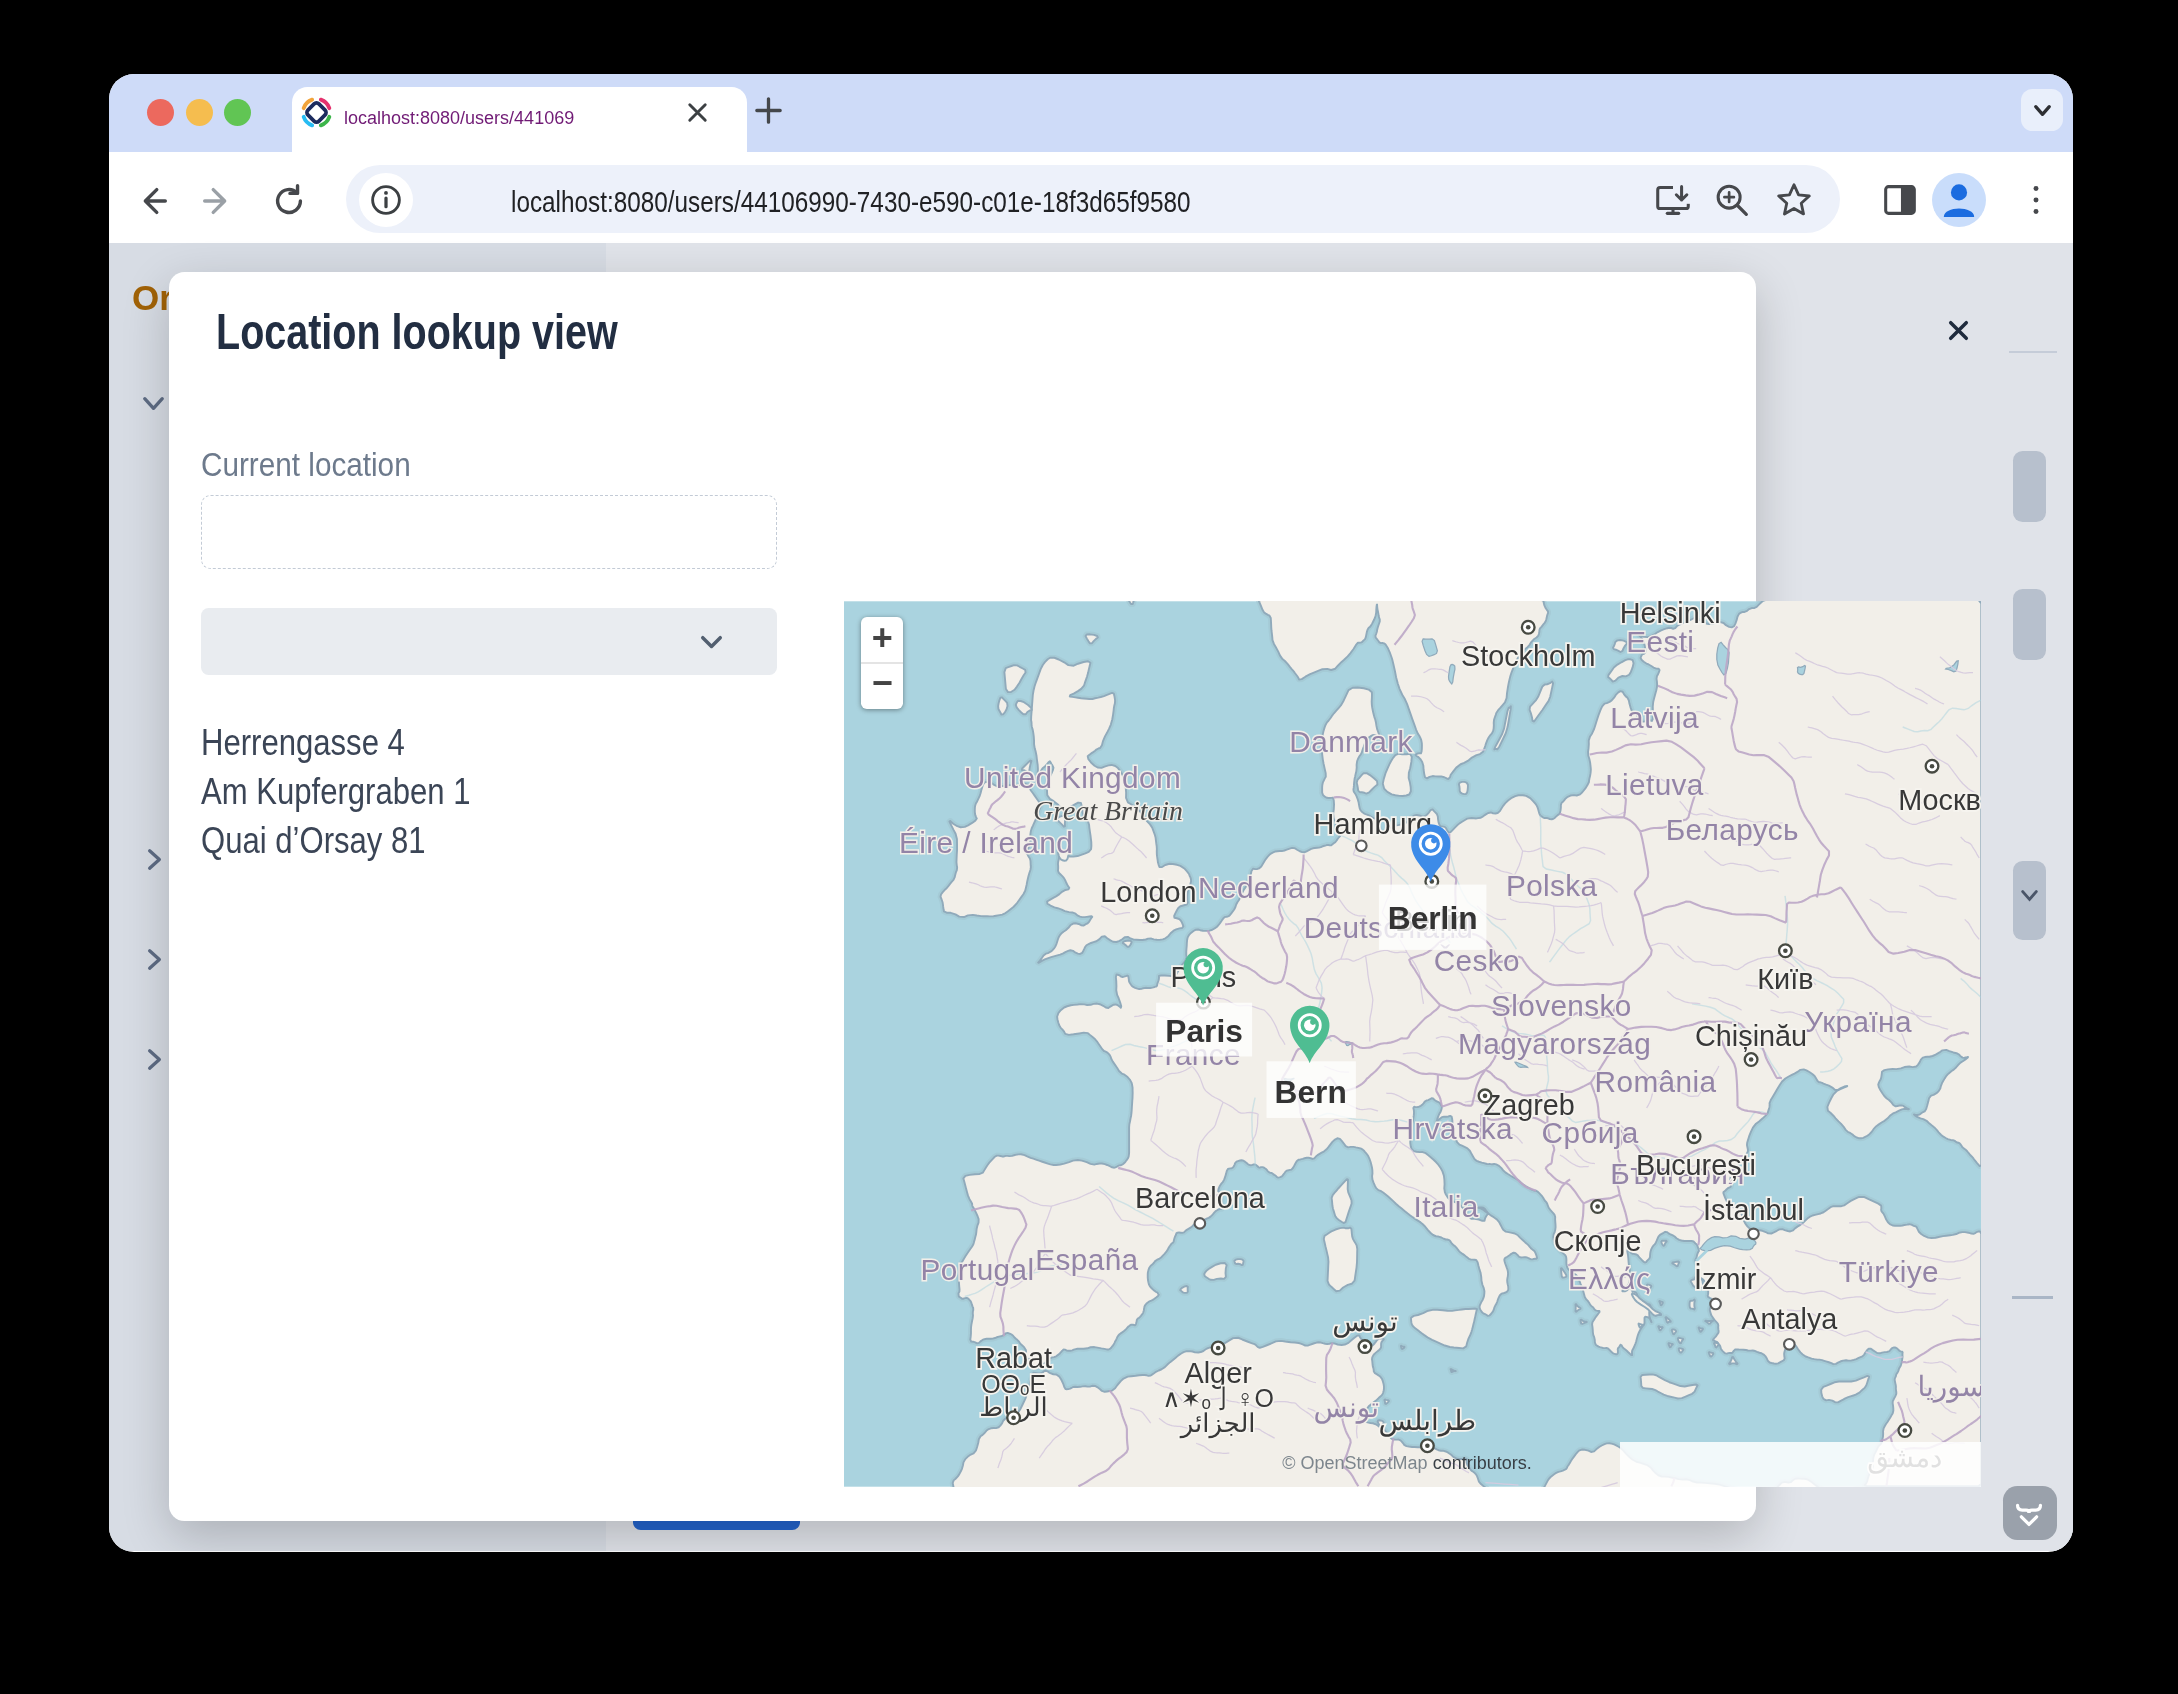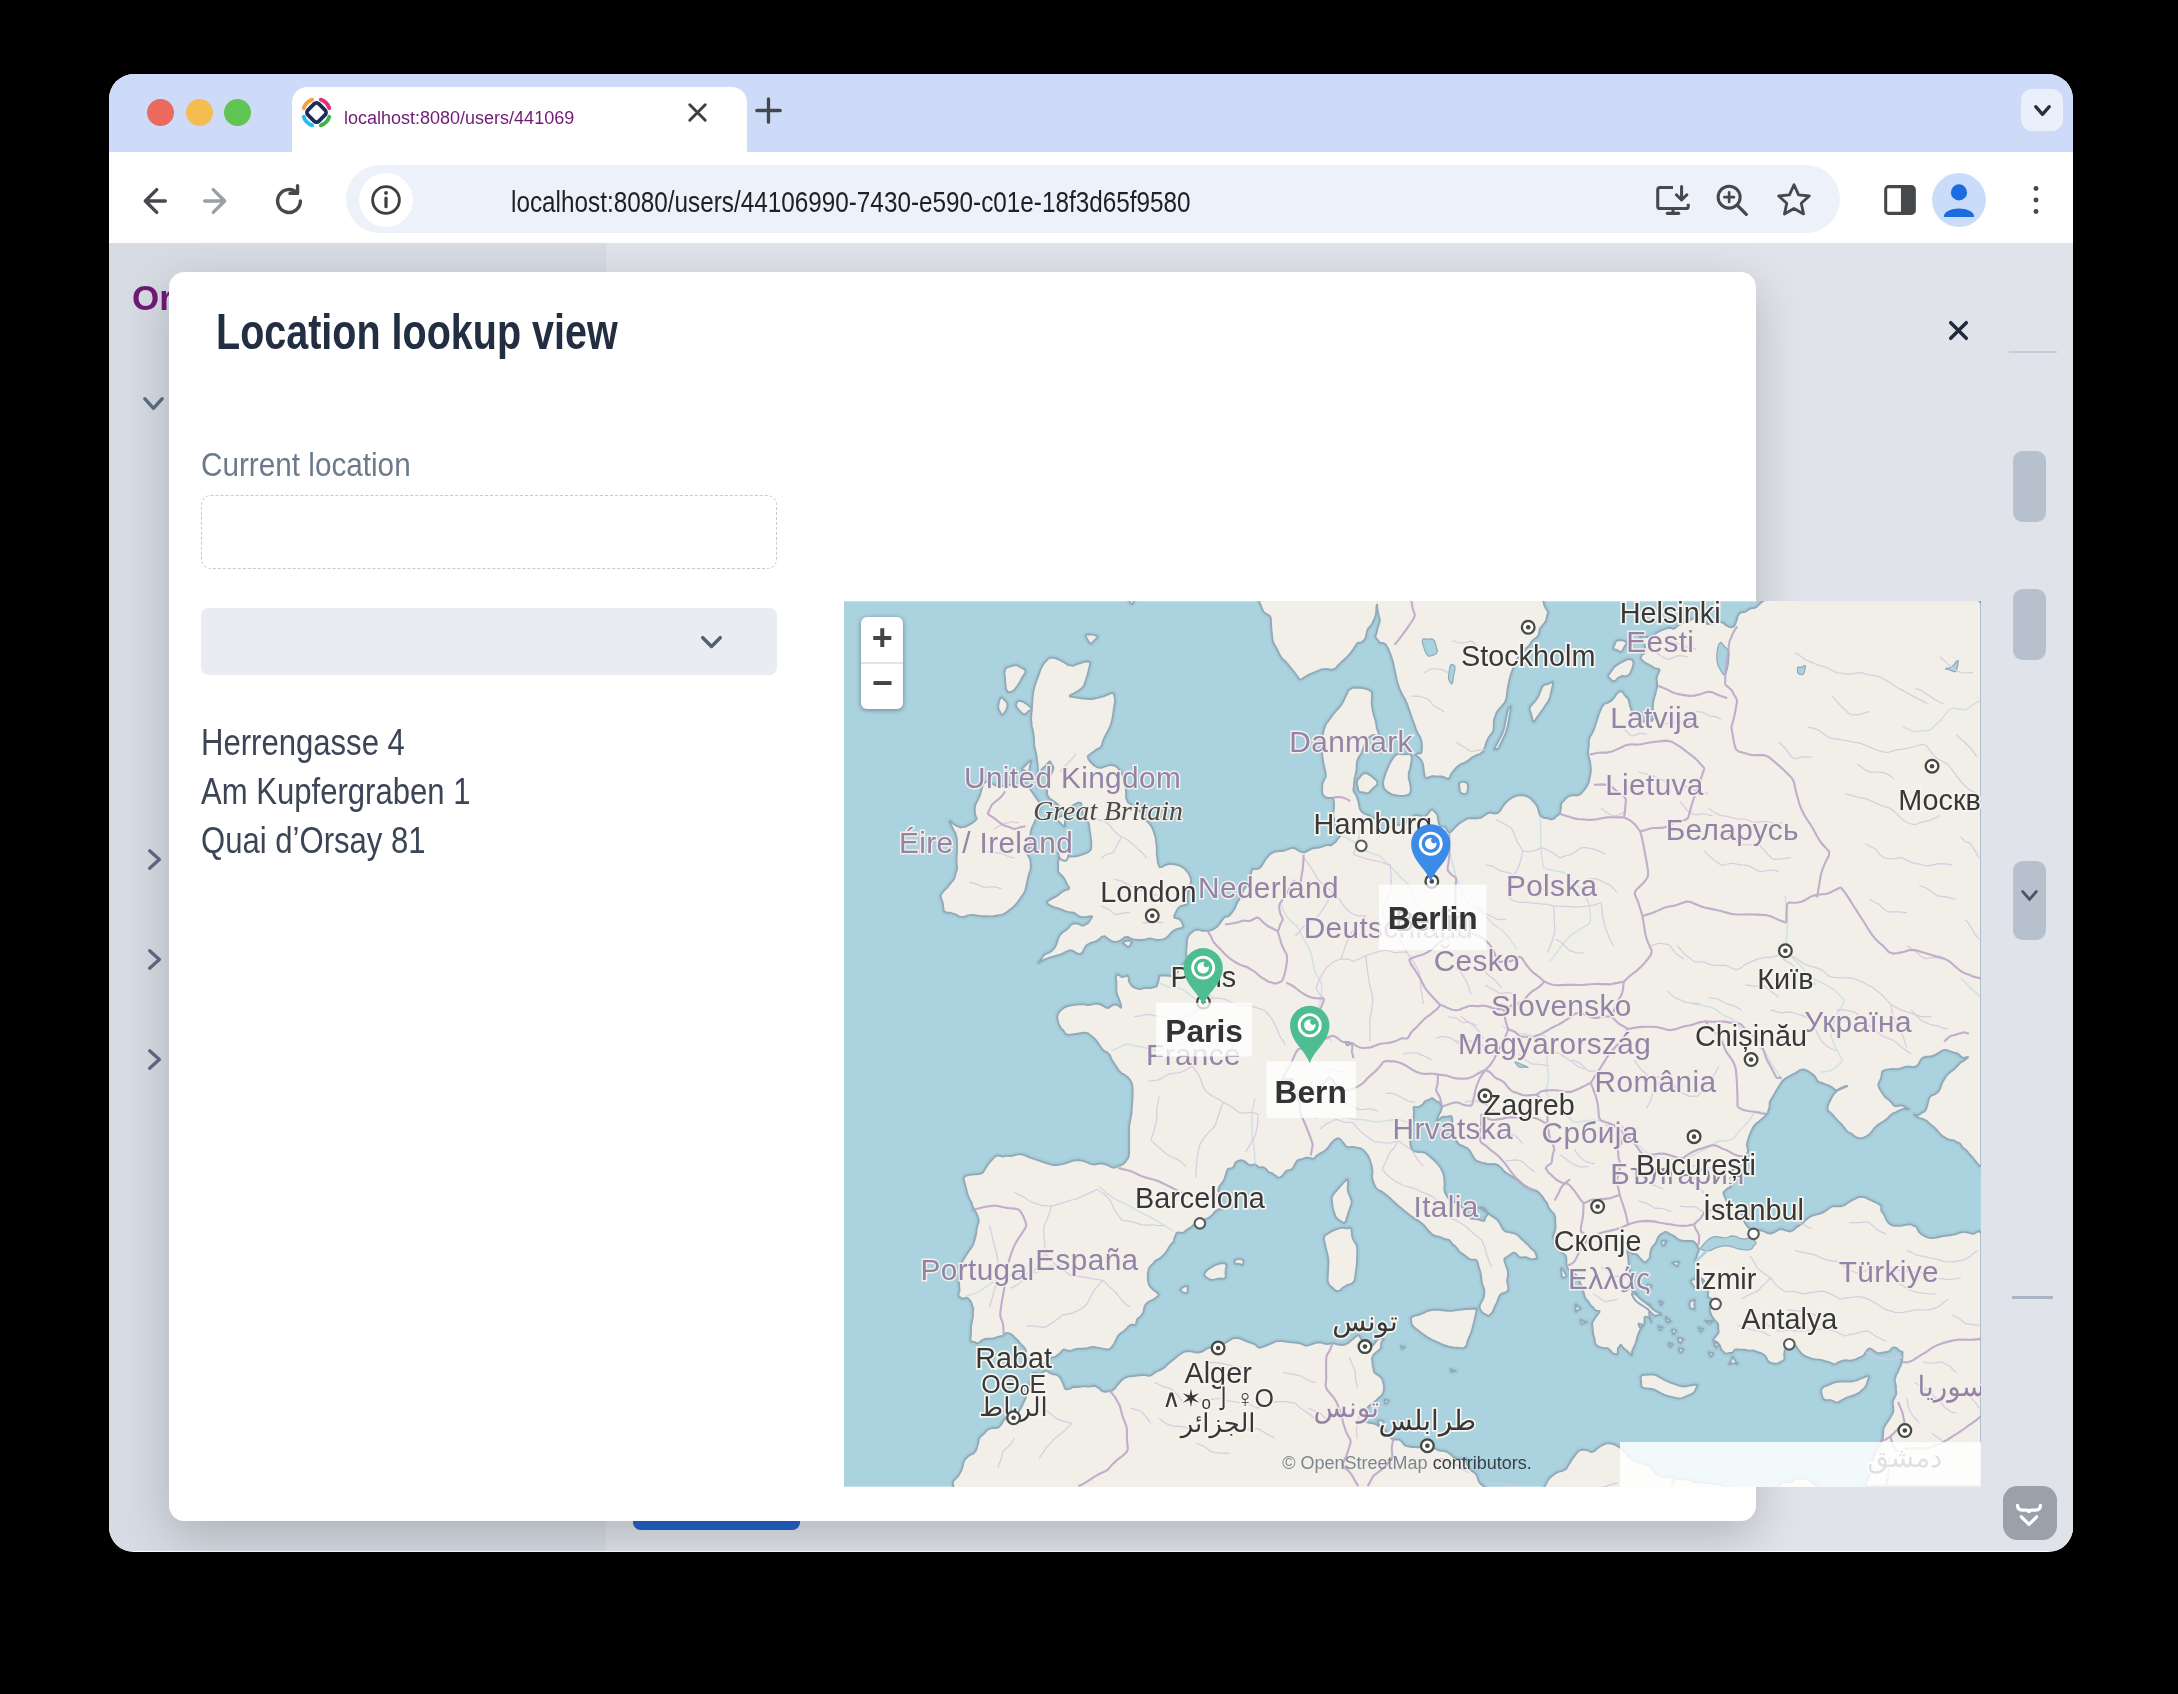--- a/index.html
+++ b/index.html
@@ -86,21 +86,21 @@
     </svg>
     <svg class="abs" style="left:1906px;top:105px" width="42" height="42" viewBox="0 0 44 44">
     <circle cx="22" cy="10" r="2.6" fill="#46484c"></circle>
       <circle cx="22" cy="22" r="2.6" fill="#46484c"></circle>
       <circle cx="22" cy="34" r="2.6" fill="#46484c"></circle>
     </svg>
     <div class="abs" style="left:402px;top:111px;font-size:30px;color:#202124;transform:scaleX(0.81);transform-origin:0 0;white-space:nowrap">localhost:8080/users/44106990-7430-e590-c01e-18f3d65f9580</div>
     <div id="page">
       <div id="pageR"></div>
     </div>
-    <div class="abs" style="left:23px;top:204px;font-size:35px;font-weight:700;color:#701a75">Or</div>
+    <div class="abs" style="left:23px;top:204px;font-size:35px;font-weight:700;color:#a16207">Or</div>
     <svg class="abs" style="left:27px;top:312px" width="35" height="35" viewBox="0 0 36 36">
     <path d="M9 13 L18 23 L27 13" stroke="#5e6c84" stroke-width="3.4" fill="none" stroke-linecap="round" stroke-linejoin="round"></path>
     </svg>
     <svg class="abs" style="left:29px;top:769px" width="33" height="33" viewBox="0 0 34 34">
         <path d="M12 8 L22 17 L12 26" stroke="#5e6c84" stroke-width="3.4" fill="none" stroke-linecap="round" stroke-linejoin="round"></path>
     </svg>
     <svg class="abs" style="left:29px;top:869px" width="33" height="33" viewBox="0 0 34 34">
         <path d="M12 8 L22 17 L12 26" stroke="#5e6c84" stroke-width="3.4" fill="none" stroke-linecap="round" stroke-linejoin="round"></path>
     </svg>
     <svg class="abs" style="left:29px;top:969px" width="33" height="33" viewBox="0 0 34 34">

